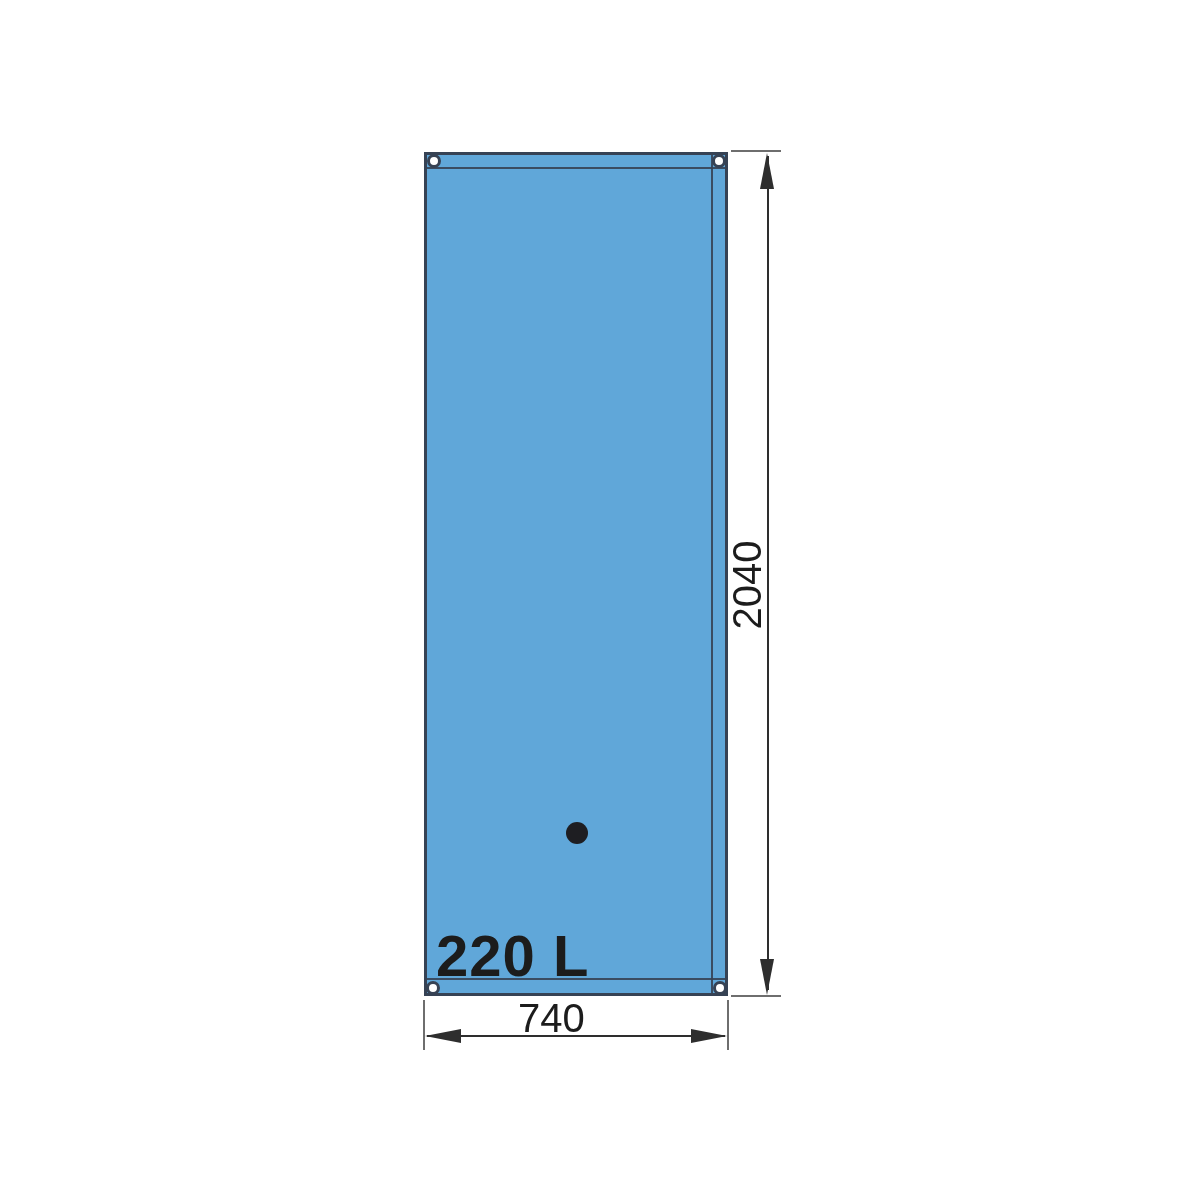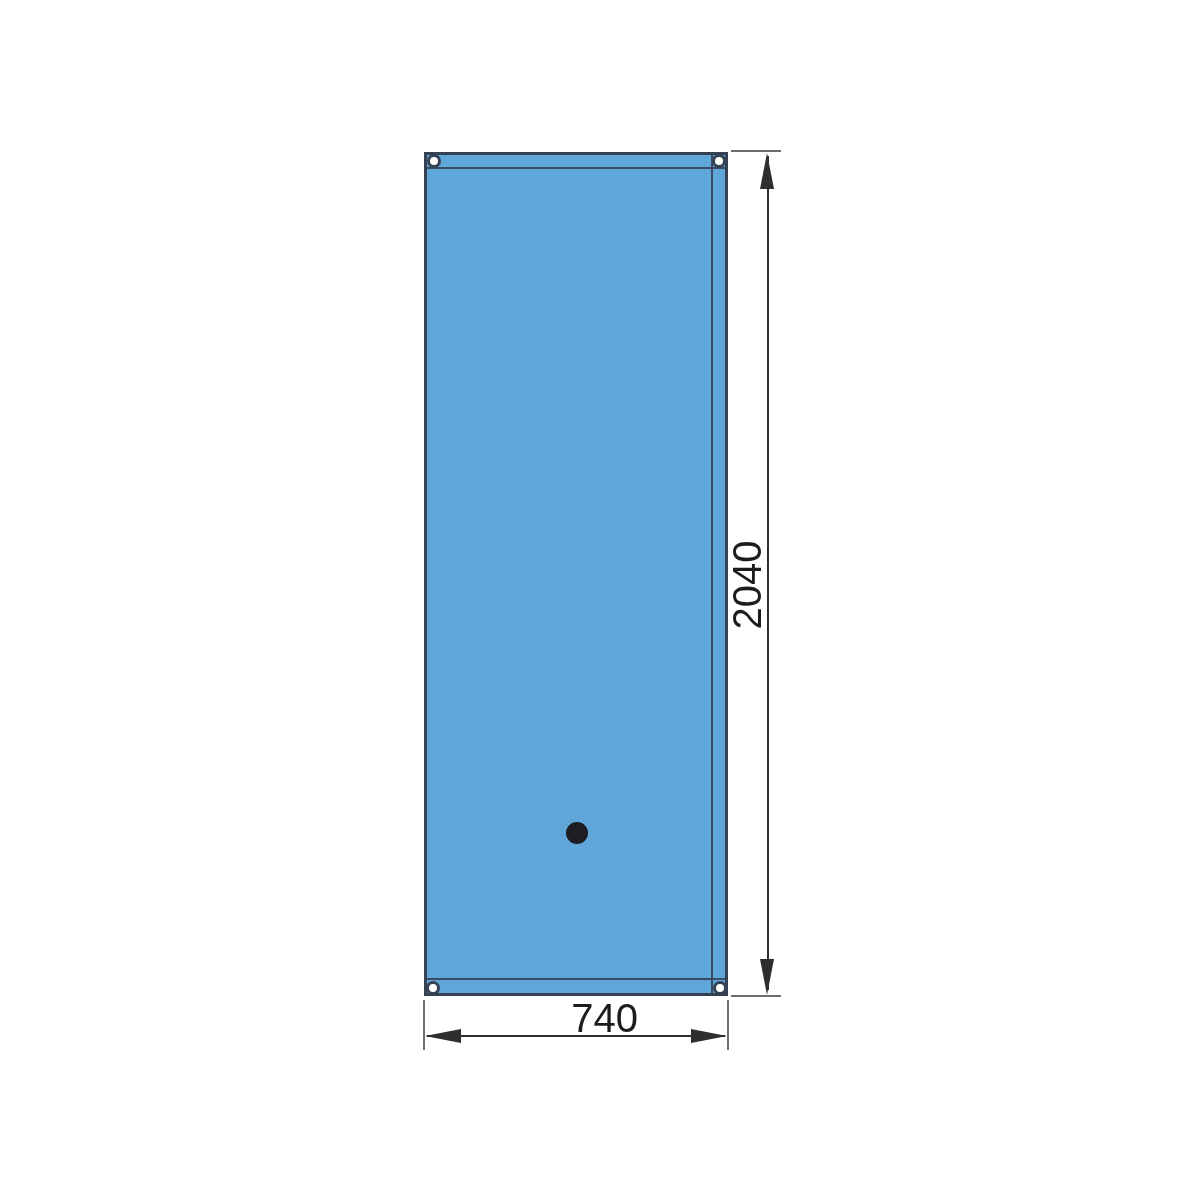--- a/index.html
+++ b/index.html
@@ -91,21 +91,21 @@
     left: 682px; top: 563px;
     width: 130px; height: 44px;
     line-height: 44px;
     text-align: center;
     transform: rotate(-90deg);
   }
   .dim-label-width {
     left: 518px; top: 998px;
     width: 120px;
     line-height: 1;
-    text-align: right;
+    text-align: left;
   }
 
   
   .ext-line { background: var(--ext-line); }
   .ext-top    { left: 731px; top: 150px; width: 50px; height: 2px; }
   .ext-bottom { left: 731px; top: 995px; width: 50px; height: 2px; }
   .ext-left   { left: 423px; top: 1000px; width: 2px; height: 50px; }
   .ext-right  { left: 727px; top: 1000px; width: 2px; height: 50px; }
 
   
@@ -150,20 +150,21 @@
   <div class="abs seam-h seam-bottom"></div>
   <div class="abs seam-right"></div>
 
   <div class="abs grommet grommet-tl"></div>
   <div class="abs grommet grommet-tr"></div>
   <div class="abs grommet grommet-bl"></div>
   <div class="abs grommet grommet-br"></div>
 
   <div class="abs port-dot"></div>
 
+  <div class="abs capacity-label">220 L</div>
 
   <div class="abs ext-line ext-top"></div>
   <div class="abs ext-line ext-bottom"></div>
   <div class="abs dim-line dim-line-v"></div>
   <div class="abs arrow arrow-up"></div>
   <div class="abs arrow arrow-down"></div>
   <div class="abs dim-label dim-label-height">2040</div>
 
   <div class="abs ext-line ext-left"></div>
   <div class="abs ext-line ext-right"></div>

